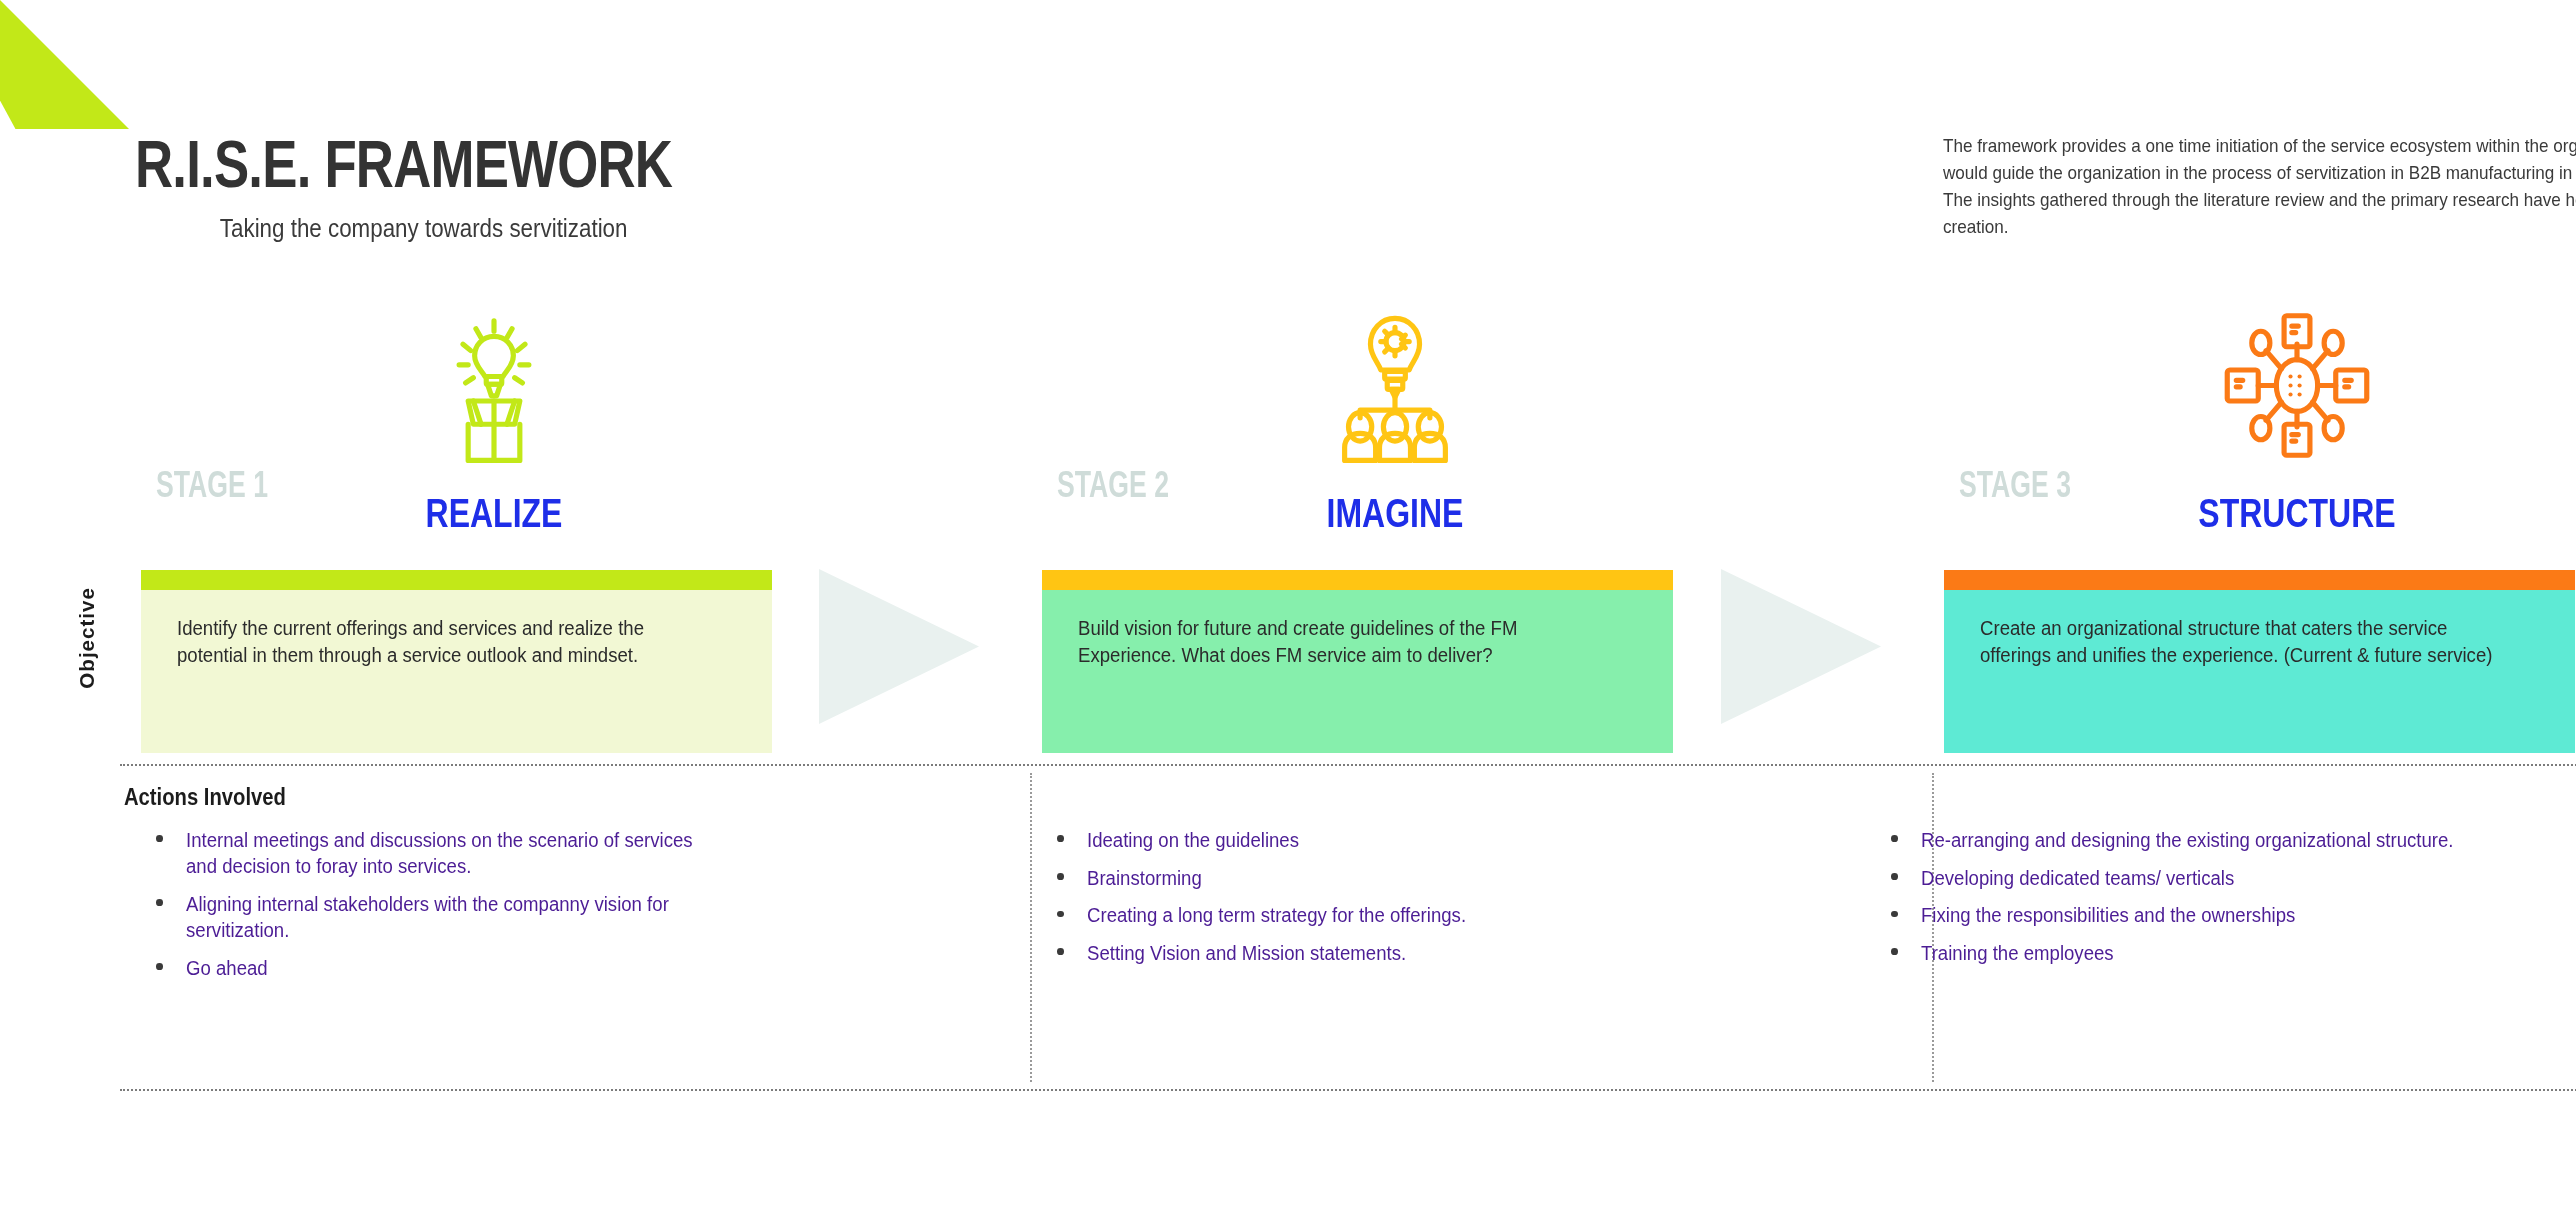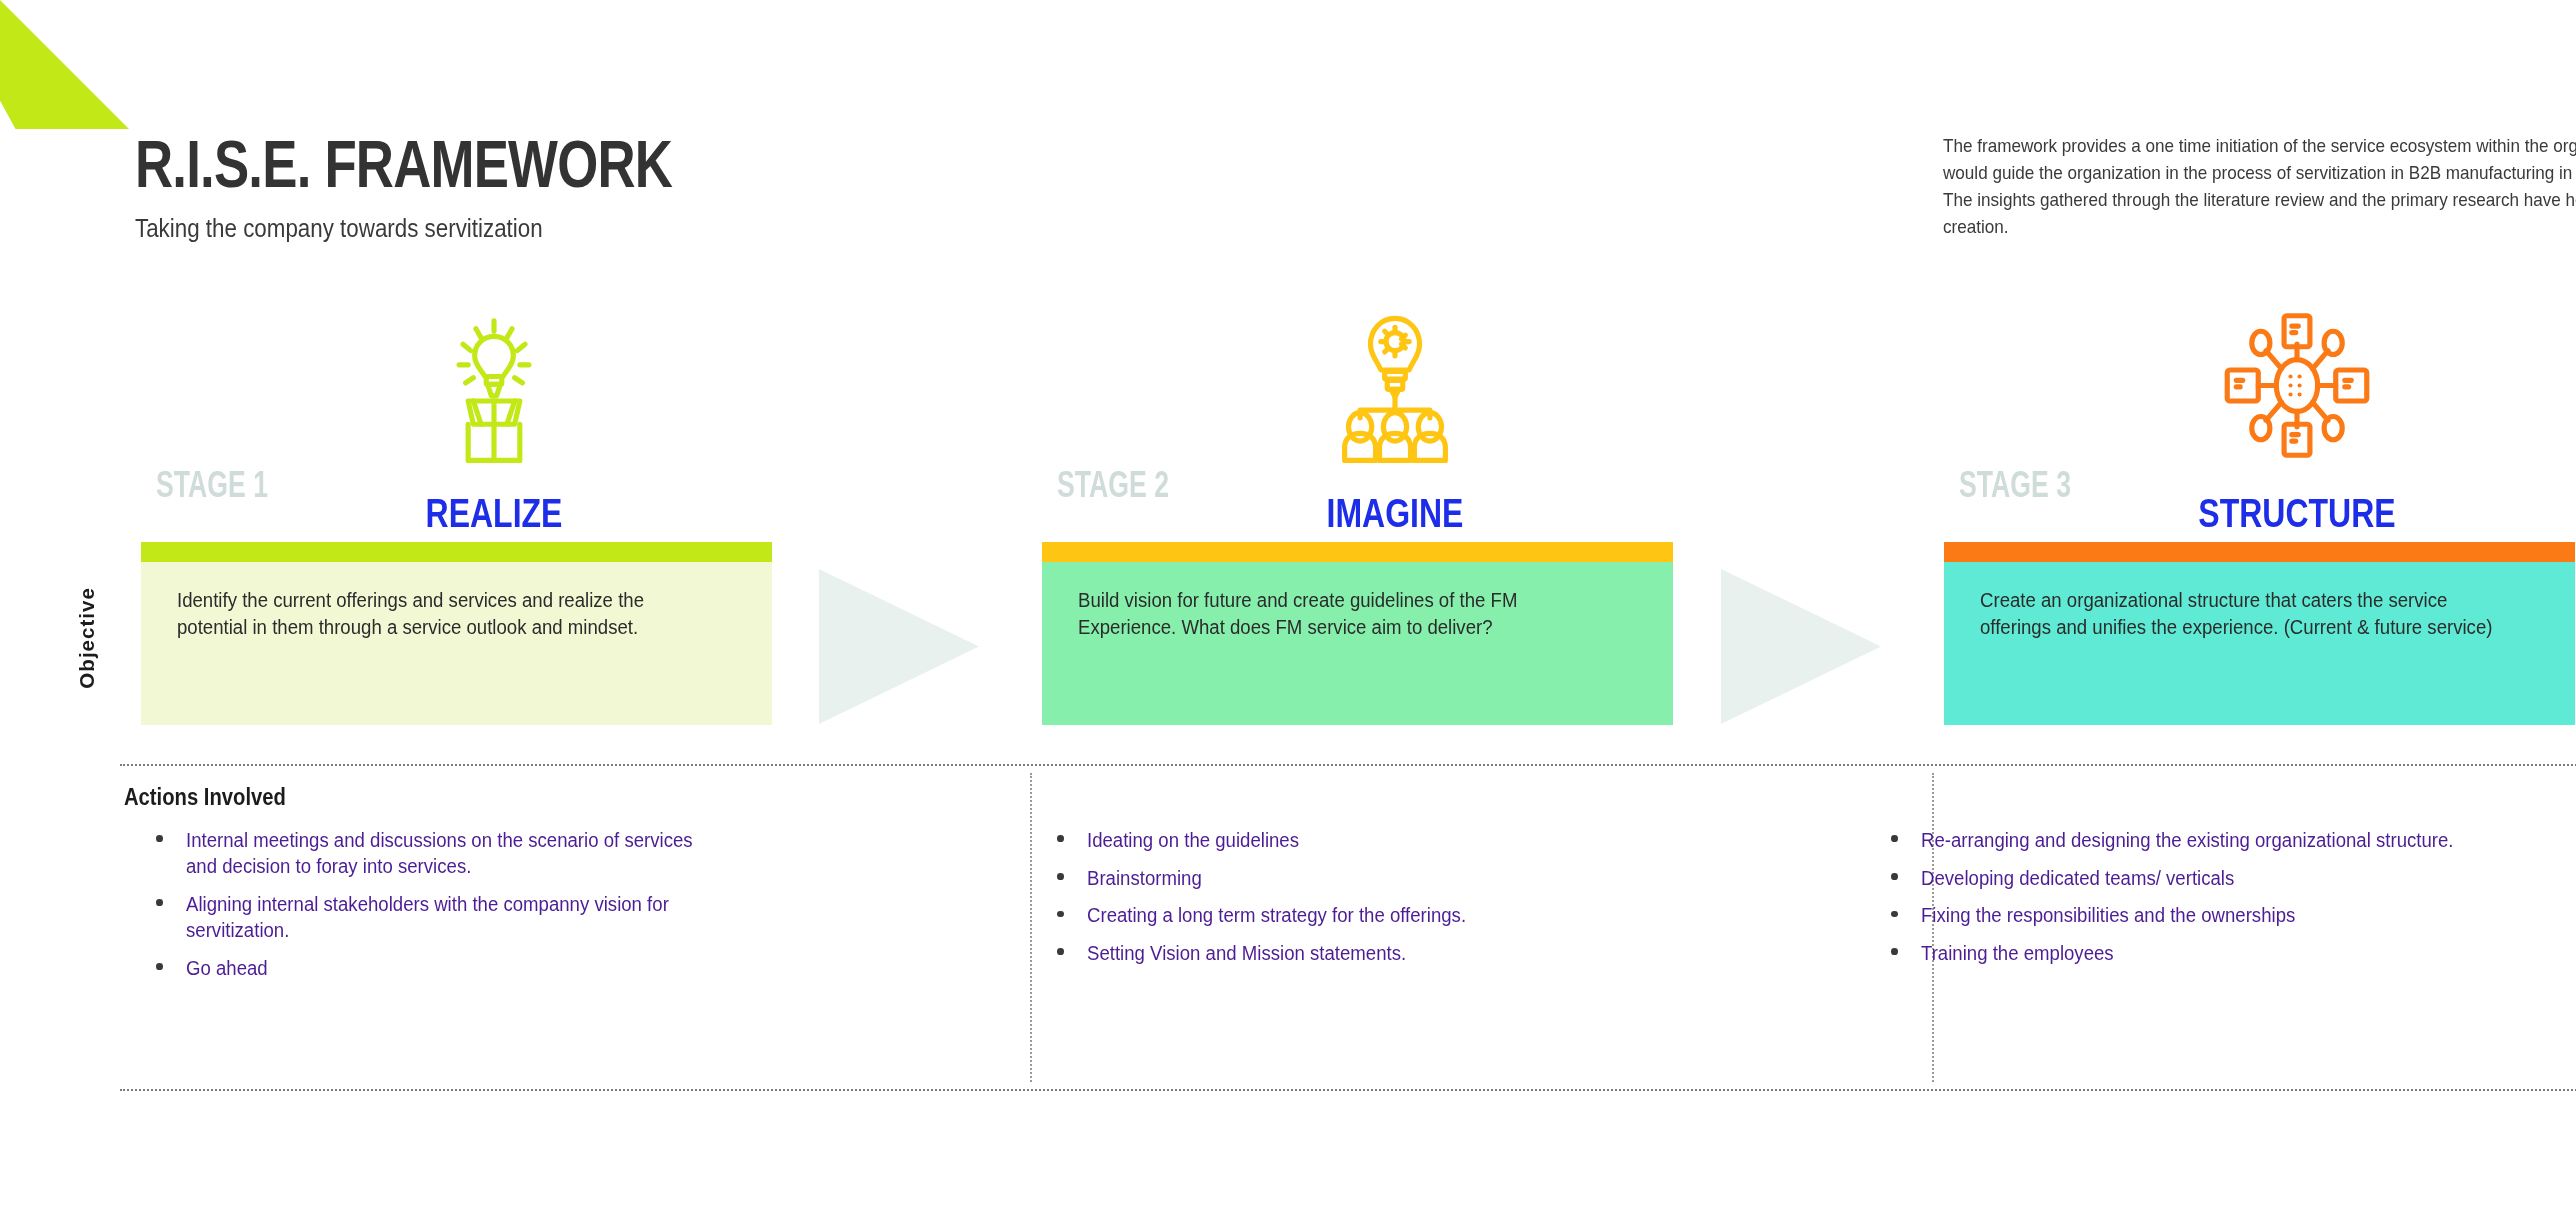--- a/index.html
+++ b/index.html
@@ -13,21 +13,21 @@
 
   
   .corner-green {
     position: absolute; left: 0; top: 0;
     width: 129px; height: 129px;
     background: #c2e818;
     clip-path: polygon(0 0, 100% 100%, 12% 100%, 0 78%);
   }
 
   
-  .header { position: absolute; left: 135px; top: 131px; }
+  .header { position: absolute; left: 135px; top: 131px; text-align: center; }
   .title {
     font-size: 66px; font-weight: 700; color: #333333;
     letter-spacing: -1px; line-height: 1;
     transform: scaleX(0.80); transform-origin: left center;
     white-space: nowrap;
   }
   .subtitle {
     margin-top: 15.5px; font-size: 26px; color: #3a3a3a;
     transform: scaleX(0.86); transform-origin: left center;
     white-space: nowrap;
@@ -63,21 +63,21 @@
   }
 
   
   .objective-label {
     position: absolute; left: 75px; top: 587px;
     font-size: 20.6px; font-weight: 700; color: #1c1c1c;
     writing-mode: vertical-rl; transform: rotate(180deg);
     letter-spacing: 1px;
   }
   .obj-box {
-    position: absolute; top: 542px; width: 631px; height: 183px;
+    position: absolute; top: 570px; width: 631px; height: 183px;
   }
   .obj-bar { width: 100%; height: 19.6px; }
   .obj-body {
     width: 100%; height: 163px; padding: 25px 27px 5.2px 36px;
     font-size: 20px; line-height: 1.36; color: #2b2b2b;
   }
   .obj-body span { display: block; transform: scaleX(0.93); transform-origin: left top; }
 
   .arrow {
     position: absolute; top: 569px;

